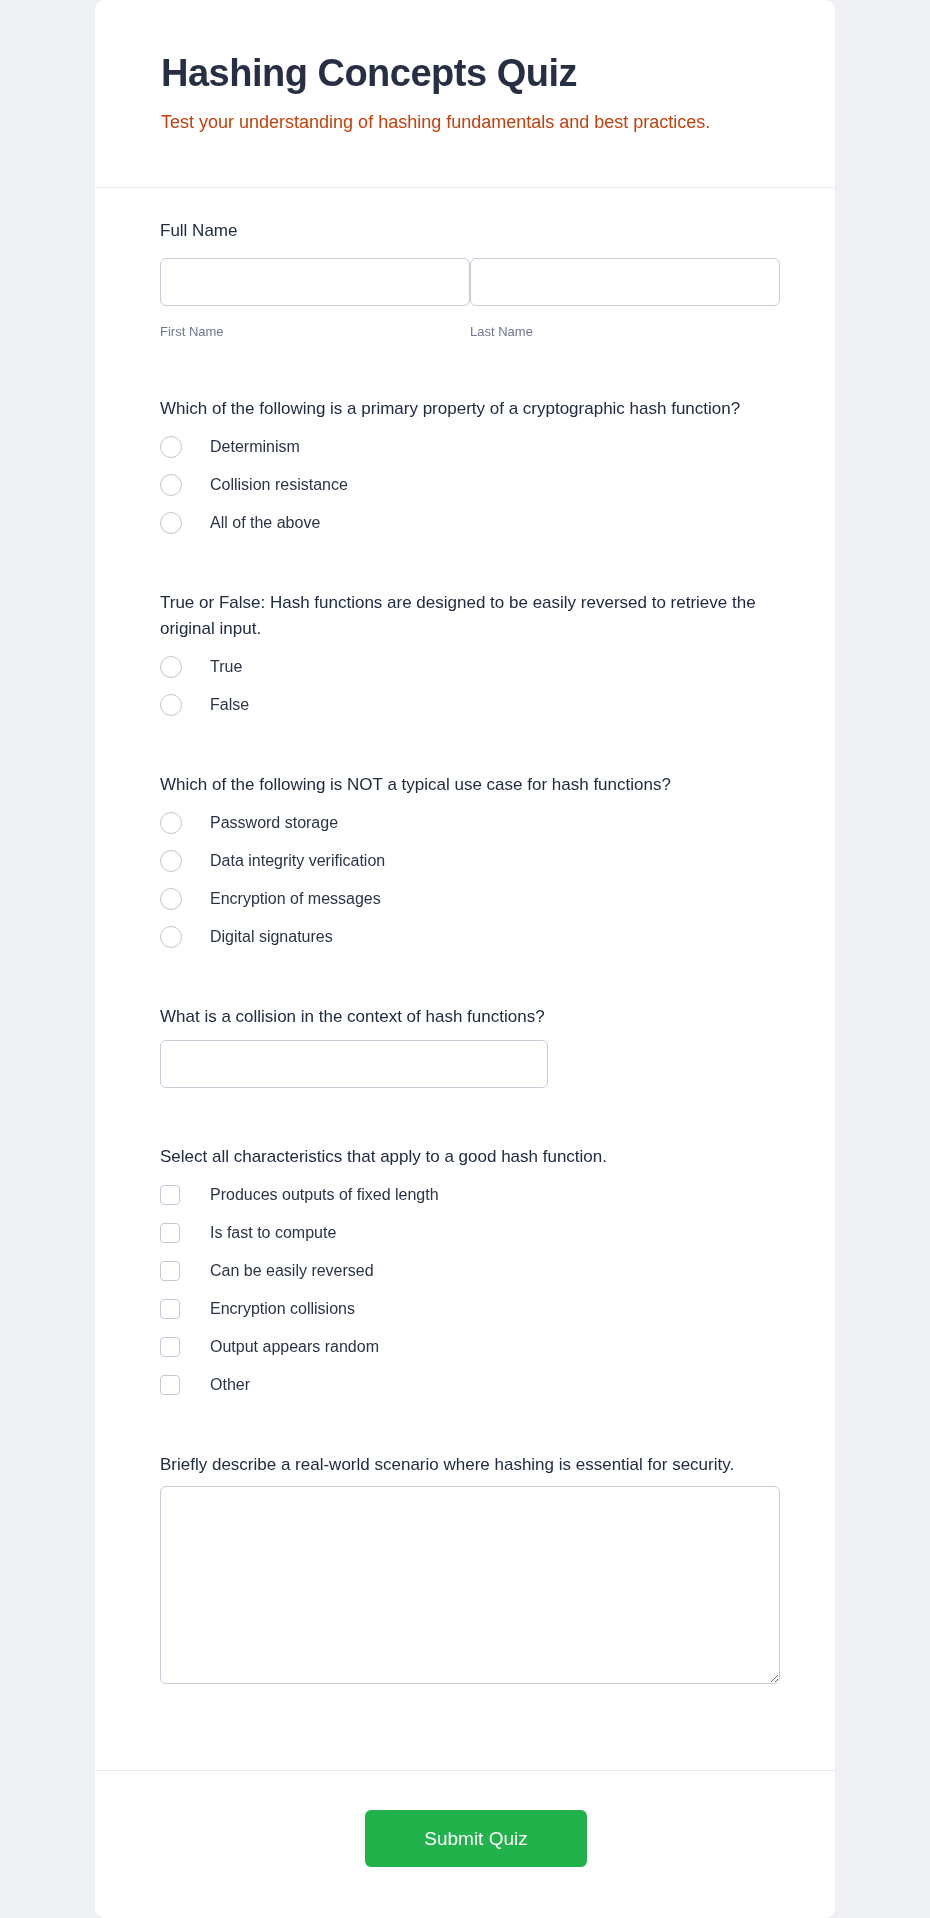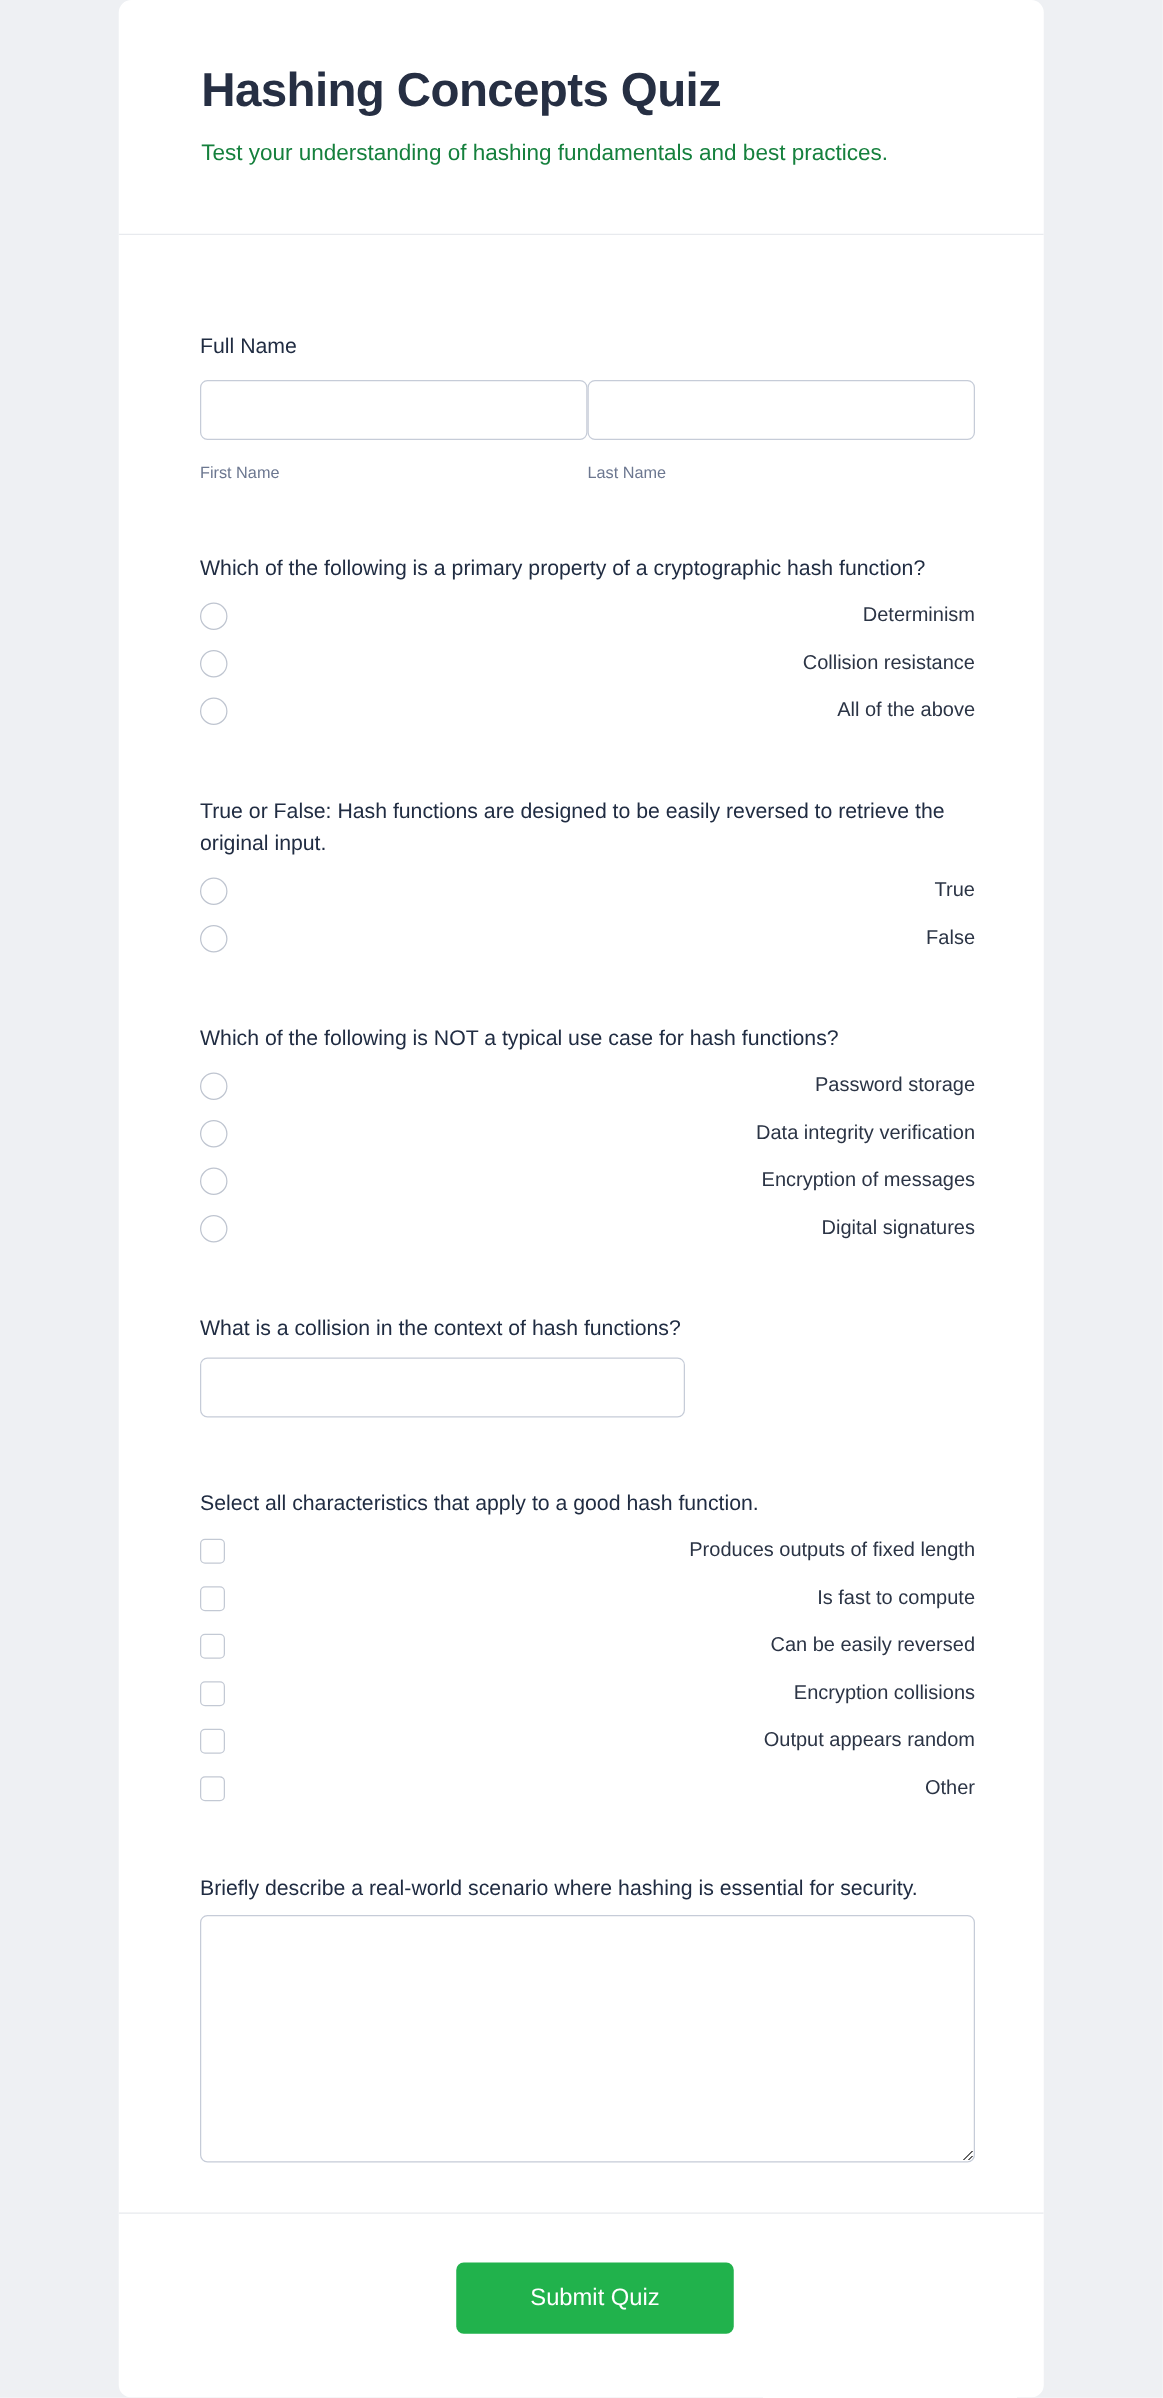--- a/index.html
+++ b/index.html
@@ -5,39 +5,39 @@
   * { box-sizing: border-box; margin: 0; padding: 0; }
   html, body { background: #eef0f3; }
   body { font-family: "Liberation Sans", sans-serif; -webkit-font-smoothing: antialiased; }
   .card {
     width: 740px; min-height: 1918px; background: #ffffff;
     border-radius: 10px; overflow: hidden; margin: 0 auto;
     display: flex; flex-direction: column;
   }
   .header { height: 188px; padding: 52px 55px 0 66px; border-bottom: 1px solid #e8eaee; }
   .title { font-size: 38px; line-height: 42px; font-weight: 700; color: #262f43; letter-spacing: -0.5px; }
-  .subtitle { margin-top: 16px; font-size: 18px; line-height: 24px; color: #15803d; }
+  .subtitle { margin-top: 16px; font-size: 18px; line-height: 24px; color: #c2410c; }
 
   .body { padding: 0 55px 0 65px; flex: 1 0 auto; }
 
   .q-label { font-size: 17px; line-height: 26px; font-weight: 500; color: #202c42; max-width: 780px; }
 
-  .fullname { margin-top: 76px; }
+  .fullname { margin-top: 30px; }
   .name-row { display: flex; margin-top: 14px; }
   .name-col { flex: 1; }
   .text-input {
     width: 100%; height: 48px; border: 1px solid #c6ccd8; border-radius: 6px;
     background: #fff; padding: 0 12px; font-size: 16px; color: #2b3445;
     font-family: "Liberation Sans", sans-serif; outline: none;
   }
   .sublabel { margin-top: 18px; font-size: 13px; line-height: 16px; color: #6c7790; }
 
   .question { margin-top: 56px; }
   .options { margin-top: 14px; }
-  .opt { display: flex; align-items: center; gap: 12px; height: 22px; margin-bottom: 16px; cursor: pointer; justify-content: space-between; }
+  .opt { display: flex; align-items: center; gap: 28px; height: 22px; margin-bottom: 16px; cursor: pointer; }
   .radio {
     width: 22px; height: 22px; flex: 0 0 22px; border: 1px solid #bfc5d0;
     border-radius: 50%; background: #fff;
   }
   .checkbox {
     width: 20px; height: 20px; flex: 0 0 20px; border: 1px solid #c3c9d4;
     border-radius: 4px; background: #fff; margin-right: 2px;
   }
   .opt-label { font-size: 16px; line-height: 22px; color: #2b3445; }
 

